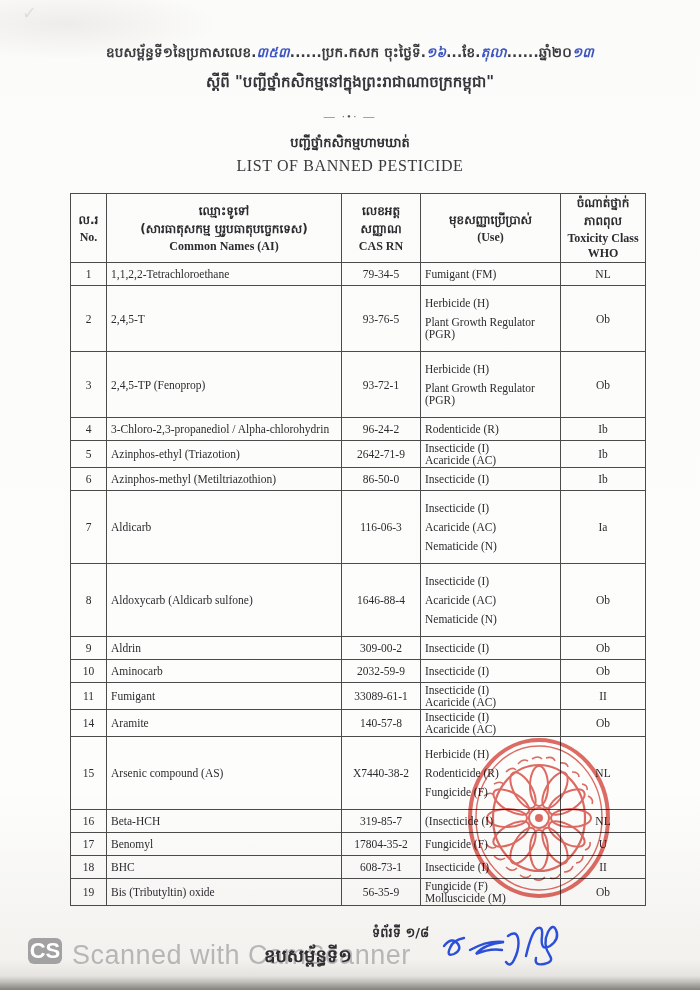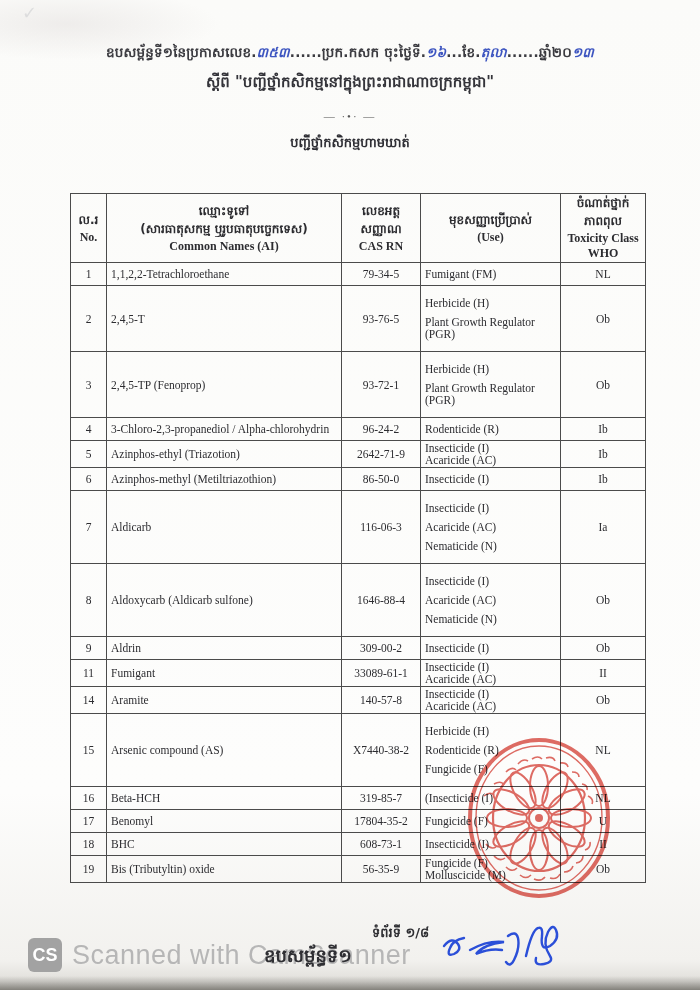--- a/index.html
+++ b/index.html
@@ -50,23 +50,23 @@
   td.name{padding-left:7px;}
   td.use{padding-left:7px;}
   tr.wide td.use div{margin:7px 0;}
   tr.wide td{padding-top:4px;padding-bottom:4px;}
   tr.compact td{padding-top:1px;padding-bottom:1px;}
   tr.single td{height:20px;}
   
   .stamp{position:absolute;left:466px;top:736px;width:146px;height:164px;opacity:.82;pointer-events:none;mix-blend-mode:multiply;}
   
   .cs-badge{
-    position:absolute;left:28px;top:938px;width:34px;height:34px;border-radius:6px;
+    position:absolute;left:28px;top:938px;width:34px;height:26px;border-radius:6px;
     background:#a2a2a2;color:#fff;font-family:"Liberation Sans",sans-serif;
-    font-weight:bold;font-size:18px;display:flex;align-items:center;justify-content:center;
+    font-weight:bold;font-size:22px;display:flex;align-items:center;justify-content:center;
   }
   .cs-text{
     position:absolute;left:72px;top:940px;font-family:"Liberation Sans",sans-serif;
     font-size:27px;color:#b6b6b6;letter-spacing:.5px;white-space:nowrap;
   }
   .annex-footer{position:absolute;left:264px;top:944px;font-size:18px;font-weight:bold;color:#2f2f33;}
   .page-footer{position:absolute;left:372px;top:924px;font-size:13px;font-weight:bold;color:#2f2f33;}
   .signature{position:absolute;left:430px;top:922px;width:150px;height:58px;}
   .checkmark{position:absolute;left:22px;top:2px;color:#9aa0a8;font-size:18px;opacity:.25;}
 </style>
@@ -77,20 +77,21 @@
 
   <div class="checkmark">✓</div>
 
   <div class="doc-header">
     <div class="hline1 km">
       <span>ឧបសម្ព័ន្ធទី១នៃប្រកាសលេខ.</span><span class="hw">៣៥៣</span><span>......ប្រក.កសក ចុះថ្ងៃទី.</span><span class="hw">១៦</span><span>...ខែ.</span><span class="hw">តុលា</span><span>......ឆ្នាំ២០</span><span class="hw">១៣</span>
     </div>
     <div class="hline2 km">ស្តីពី "បញ្ជីថ្នាំកសិកម្មនៅក្នុងព្រះរាជាណាចក្រកម្ពុជា"</div>
     <div class="divider">— ·•· —</div>
     <div class="title-km km">បញ្ជីថ្នាំកសិកម្មហាមឃាត់</div>
+    <div class="title-en">LIST OF BANNED PESTICIDE</div>
   </div>
 
   <table class="pesticides">
     <colgroup>
         <col class="c-no">
         <col class="c-name">
         <col class="c-cas">
         <col class="c-use">
         <col class="c-tox">
       </colgroup>
@@ -199,20 +200,29 @@
             <div>Insecticide (I)</div>
             <div>Acaricide (AC)</div>
             <div>Nematicide (N)</div>
           </td>
           <td class="tox">Ob</td>
         </tr>
         <tr class="single">
           <td class="no">9</td>
           <td class="name">Aldrin</td>
           <td class="cas">309-00-2</td>
+          <td class="use">
+            <div>Insecticide (I)</div>
+          </td>
+          <td class="tox">Ob</td>
+        </tr>
+        <tr class="single">
+          <td class="no">10</td>
+          <td class="name">Aminocarb</td>
+          <td class="cas">2032-59-9</td>
           <td class="use">
             <div>Insecticide (I)</div>
           </td>
           <td class="tox">Ob</td>
         </tr>
         <tr class="compact">
           <td class="no">11</td>
           <td class="name">Fumigant</td>
           <td class="cas">33089-61-1</td>
           <td class="use">

